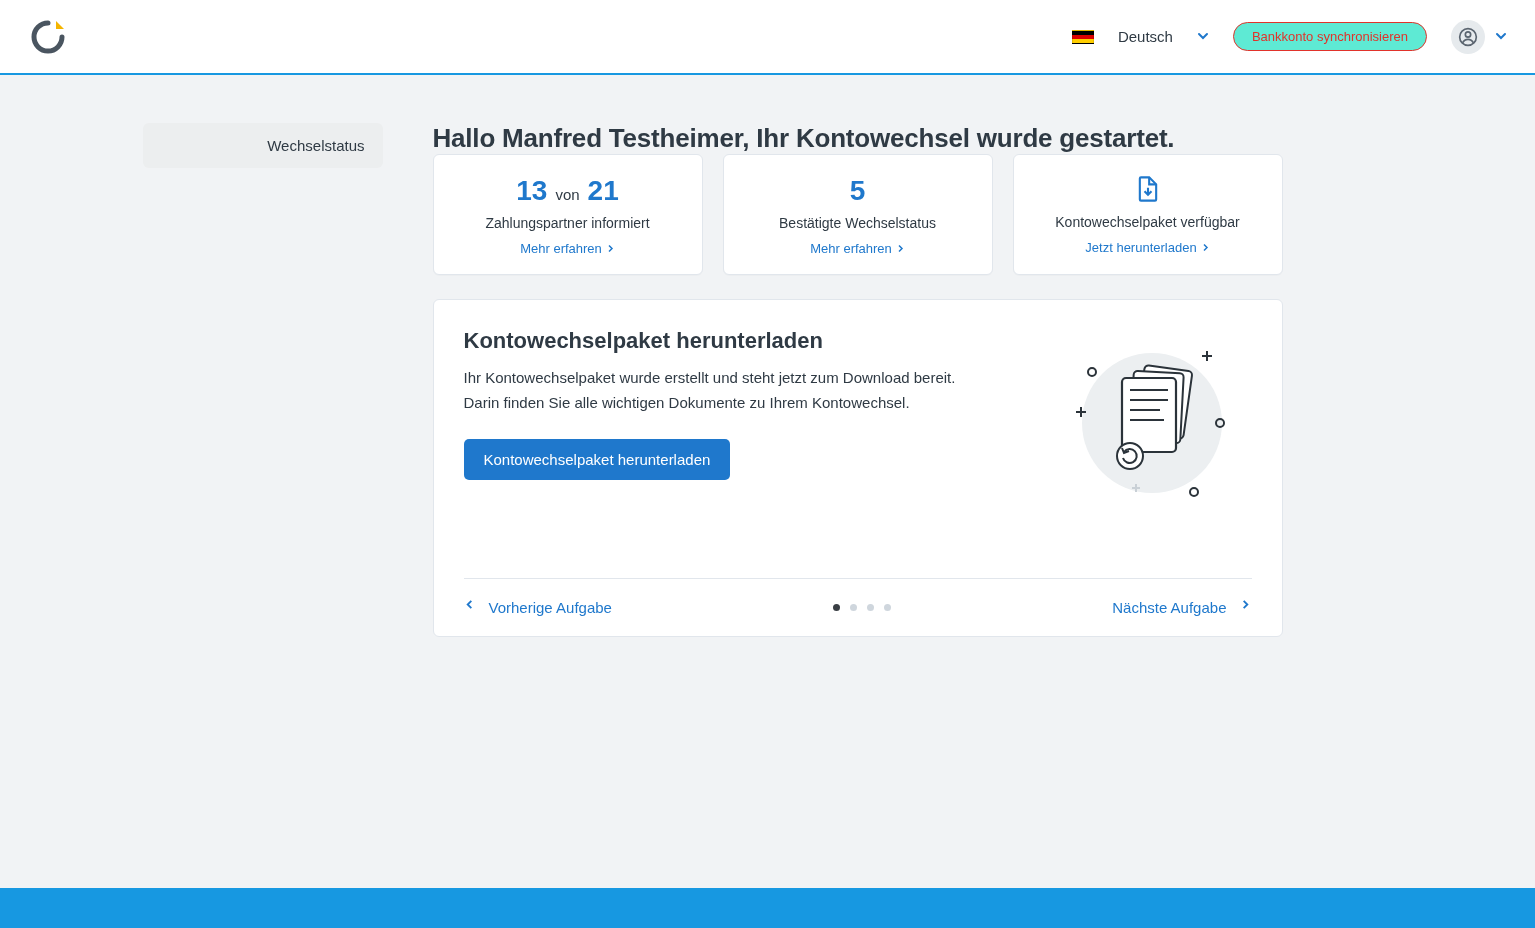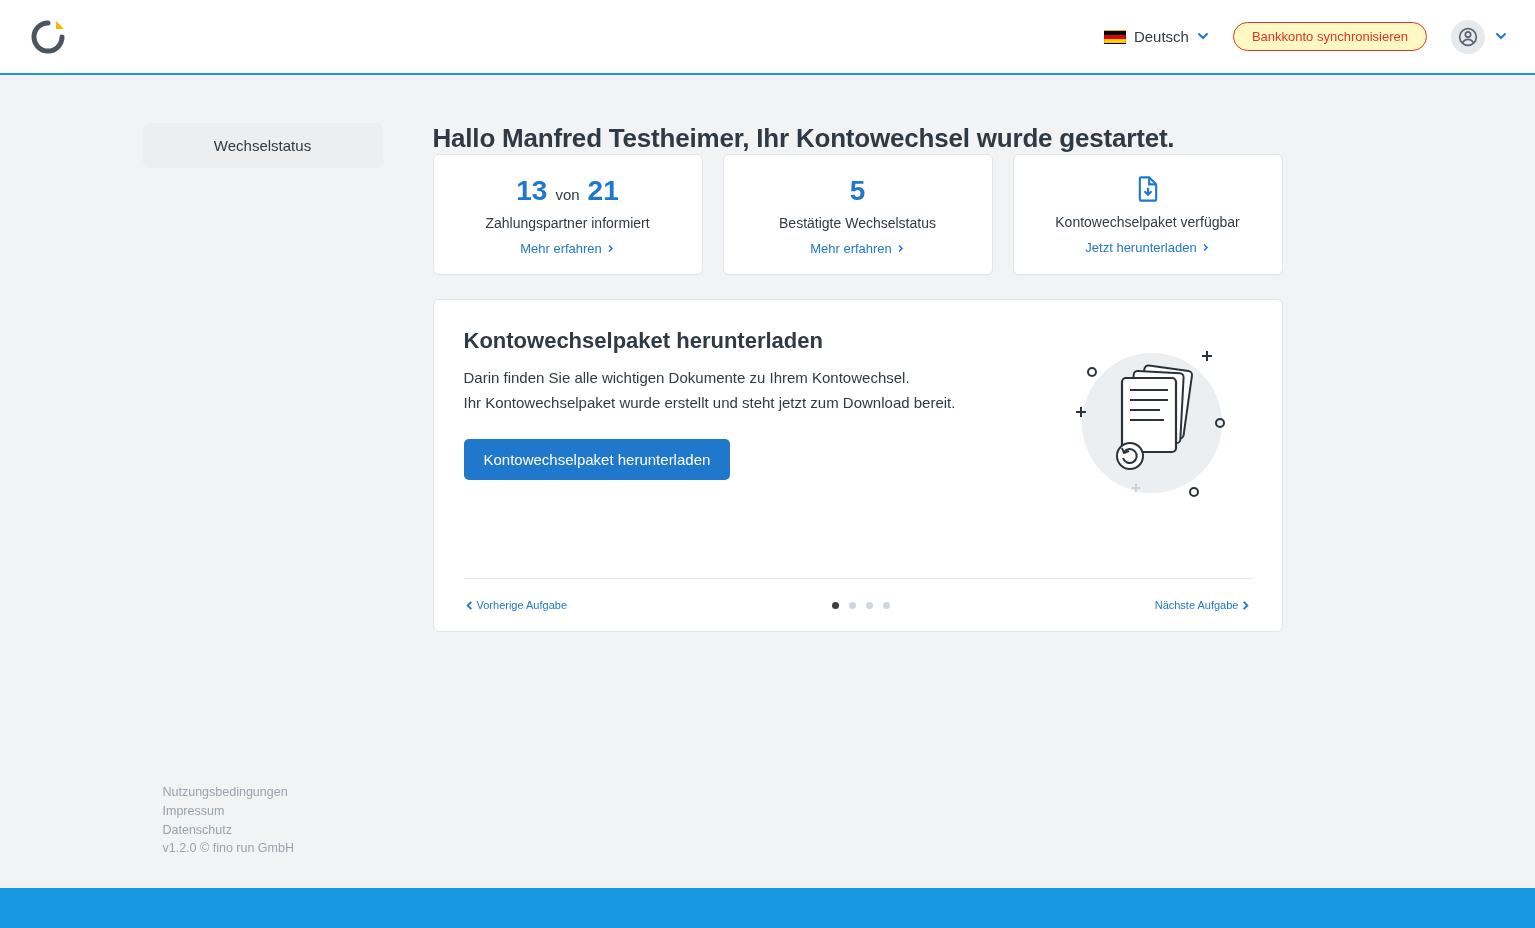--- a/index.html
+++ b/index.html
@@ -28,40 +28,40 @@
   header.topbar {
     background: #fff;
     border-bottom: 2px solid var(--footer-blue);
     height: 75px;
     display: flex;
     align-items: center;
     padding: 0 28px;
   }
   .logo { width:40px; height:40px; }
   .topbar-spacer { flex:1; }
-  .lang { display:flex; align-items:center; gap:8px; margin-right:24px; color:var(--text); cursor:pointer; }
+  .lang { display:flex; align-items:center; gap:24px; margin-right:24px; color:var(--text); cursor:pointer; }
   .flag { width:22px; height:14px; display:inline-block; background: linear-gradient(to bottom, #000 0 33.3%, #dd0000 33.3% 66.6%, #ffce00 66.6% 100%); border:0.5px solid rgba(0,0,0,0.1); }
   .lang .chev, .usermenu .chev { color:var(--blue); }
   .sync-btn {
-    border: 1.5px solid var(--red); color: var(--red); background:#fef9c3;
+    border: 1.5px solid var(--red); color: var(--red); background:#5eead4;
     border-radius: 20px; padding:6px 18px; font-size:13px; font-weight:500;
     margin-right:24px; cursor:pointer;
   }
   .usermenu { display:flex; align-items:center; gap:10px; cursor:pointer; }
   .avatar-circle {
     width:34px; height:34px; border-radius:50%; background:#e6eaed;
     display:flex; align-items:center; justify-content:center;
   }
   
   .main-wrap { flex:1; display:flex; justify-content:center; padding: 48px 0 0; }
   .inner { width:1250px; display:flex; gap:50px; align-items:flex-start; }
   
   nav.sidebar { width:240px; flex:0 0 240px; }
   .nav-item {
-    display:flex; align-items:center; justify-content:center;
+    display:flex; align-items:center; justify-content:flex-end;
     padding:14px 18px; border-radius:6px; color:#6d7884; font-size:15px;
     margin-bottom:6px; cursor:pointer;
   }
   .nav-item.active { background:#eceeef; color:var(--text); font-weight:500; }
   .badge {
     background:var(--blue); color:#fff; border-radius:50%;
     width:20px; height:20px; display:flex; align-items:center; justify-content:center;
     font-size:12px; font-weight:600;
   }
   
@@ -87,21 +87,21 @@
   .task-left { flex:1; }
   .task-title { font-size:22px; font-weight:600; margin:0 0 12px; color:var(--text); }
   .task-desc { font-size:15px; color:var(--text); line-height:1.55; margin:0 0 2px; }
   .task-btn {
     margin-top:22px; background:var(--blue); color:#fff; border:none;
     border-radius:5px; padding:12px 20px; font-size:15px; cursor:pointer;
   }
   .task-ill { width:200px; height:190px; position:relative; flex:0 0 200px; }
   .task-ill svg { width:100%; height:100%; }
   .task-nav { border-top:1px solid var(--border); margin-top:60px; padding-top:20px; display:flex; align-items:center; justify-content:space-between; }
-  .tasknav-btn { color:var(--blue); font-size:11px; display:flex; align-items:flex-end; gap:2px; cursor:pointer; }
+  .tasknav-btn { color:var(--blue); font-size:15px; display:flex; align-items:flex-start; gap:14px; cursor:pointer; }
   .dots { display:flex; gap:10px; }
   .dot { width:7px; height:7px; border-radius:50%; background:#cfd6dd; }
   .dot.active { background:#3a3f44; }
   
   footer.legal { margin-top:60px; padding-left:20px; }
   footer.legal a, footer.legal span { display:block; font-size:12.5px; color:#9aa3ac; text-decoration:none; line-height:1.5; }
   .bottom-bar { height:40px; background: var(--footer-blue); }
   .chev { display:inline-block; }
 </style>
 </head>
@@ -142,26 +142,20 @@
 </header>
 
 <div class="main-wrap">
   <div class="inner">
     <div style="width:240px; flex:0 0 240px; display:flex; flex-direction:column;">
       <nav class="sidebar">
         <div class="nav-item active">
           <span>Wechselstatus</span>
         </div>
       </nav>
-      <footer class="legal" style="margin-top:auto; padding-top:420px;">
-        <a href="#">Nutzungsbedingungen</a>
-        <a href="#">Impressum</a>
-        <a href="#">Datenschutz</a>
-        <span>v1.2.0 © fino run GmbH</span>
-      </footer>
     </div>
 
     <main class="content">
       <h1 class="page-title">Hallo Manfred Testheimer, Ihr Kontowechsel wurde gestartet.</h1>
 
       <div class="cards-row">
         <div class="stat-card">
           <div class="stat-top">
             <span class="stat-num">13</span>
             <span class="stat-of">von</span>
@@ -204,22 +198,22 @@
                 <path d="M4 2 L8 6 L4 10" fill="none" stroke="currentColor" stroke-width="2"></path>
               </svg>
           </div>
         </div>
       </div>
 
       <div class="task-card">
         <div class="task-body">
           <div class="task-left">
             <h2 class="task-title">Kontowechselpaket herunterladen</h2>
+            <p class="task-desc">Ihr Kontowechselpaket wurde erstellt und steht jetzt zum Download bereit.</p>
             <p class="task-desc">Darin finden Sie alle wichtigen Dokumente zu Ihrem Kontowechsel.</p>
-            <p class="task-desc">Ihr Kontowechselpaket wurde erstellt und steht jetzt zum Download bereit.</p>
             <button class="task-btn">Kontowechselpaket herunterladen</button>
           </div>
           <div class="task-ill">
             <svg viewBox="0 0 200 190">
               <circle cx="100" cy="95" r="70" fill="#eceff1"></circle>
 
               <rect x="88" y="40" width="48" height="68" rx="4" fill="#fff" stroke="#2b333a" stroke-width="2" transform="rotate(8 112 74)"></rect>
 
               <rect x="80" y="44" width="50" height="70" rx="4" fill="#fff" stroke="#2b333a" stroke-width="2" transform="rotate(3 105 79)"></rect>
 

